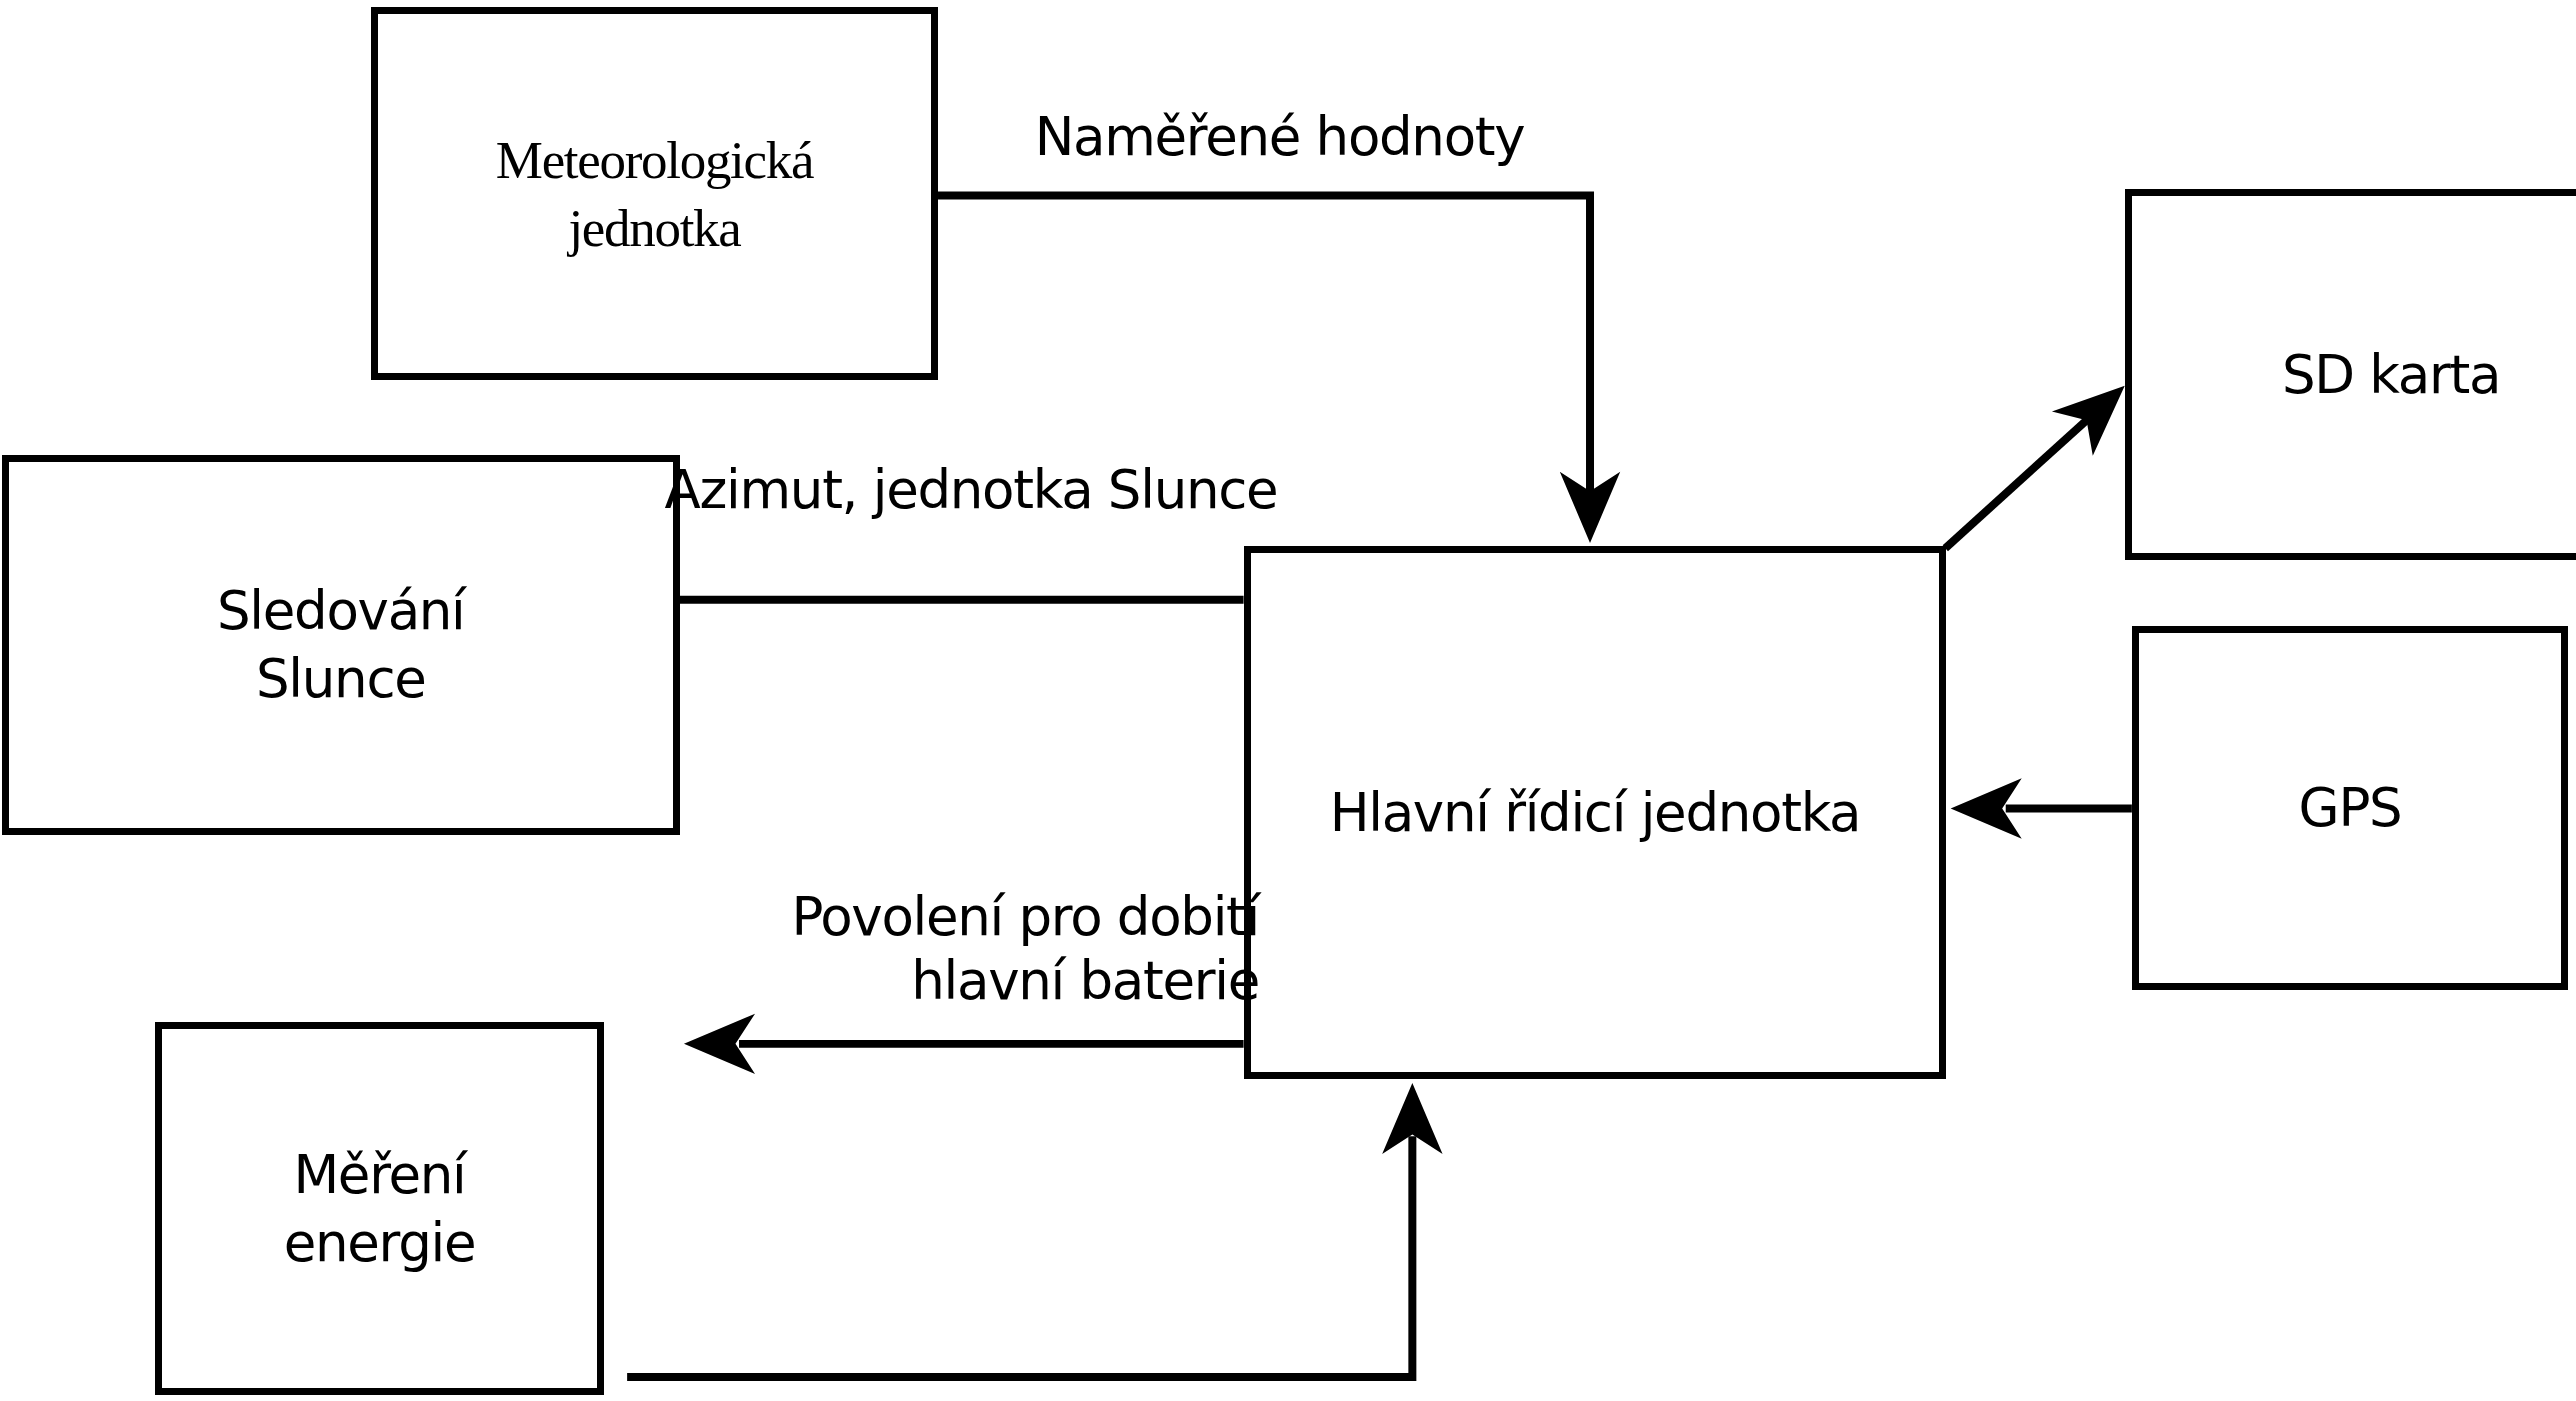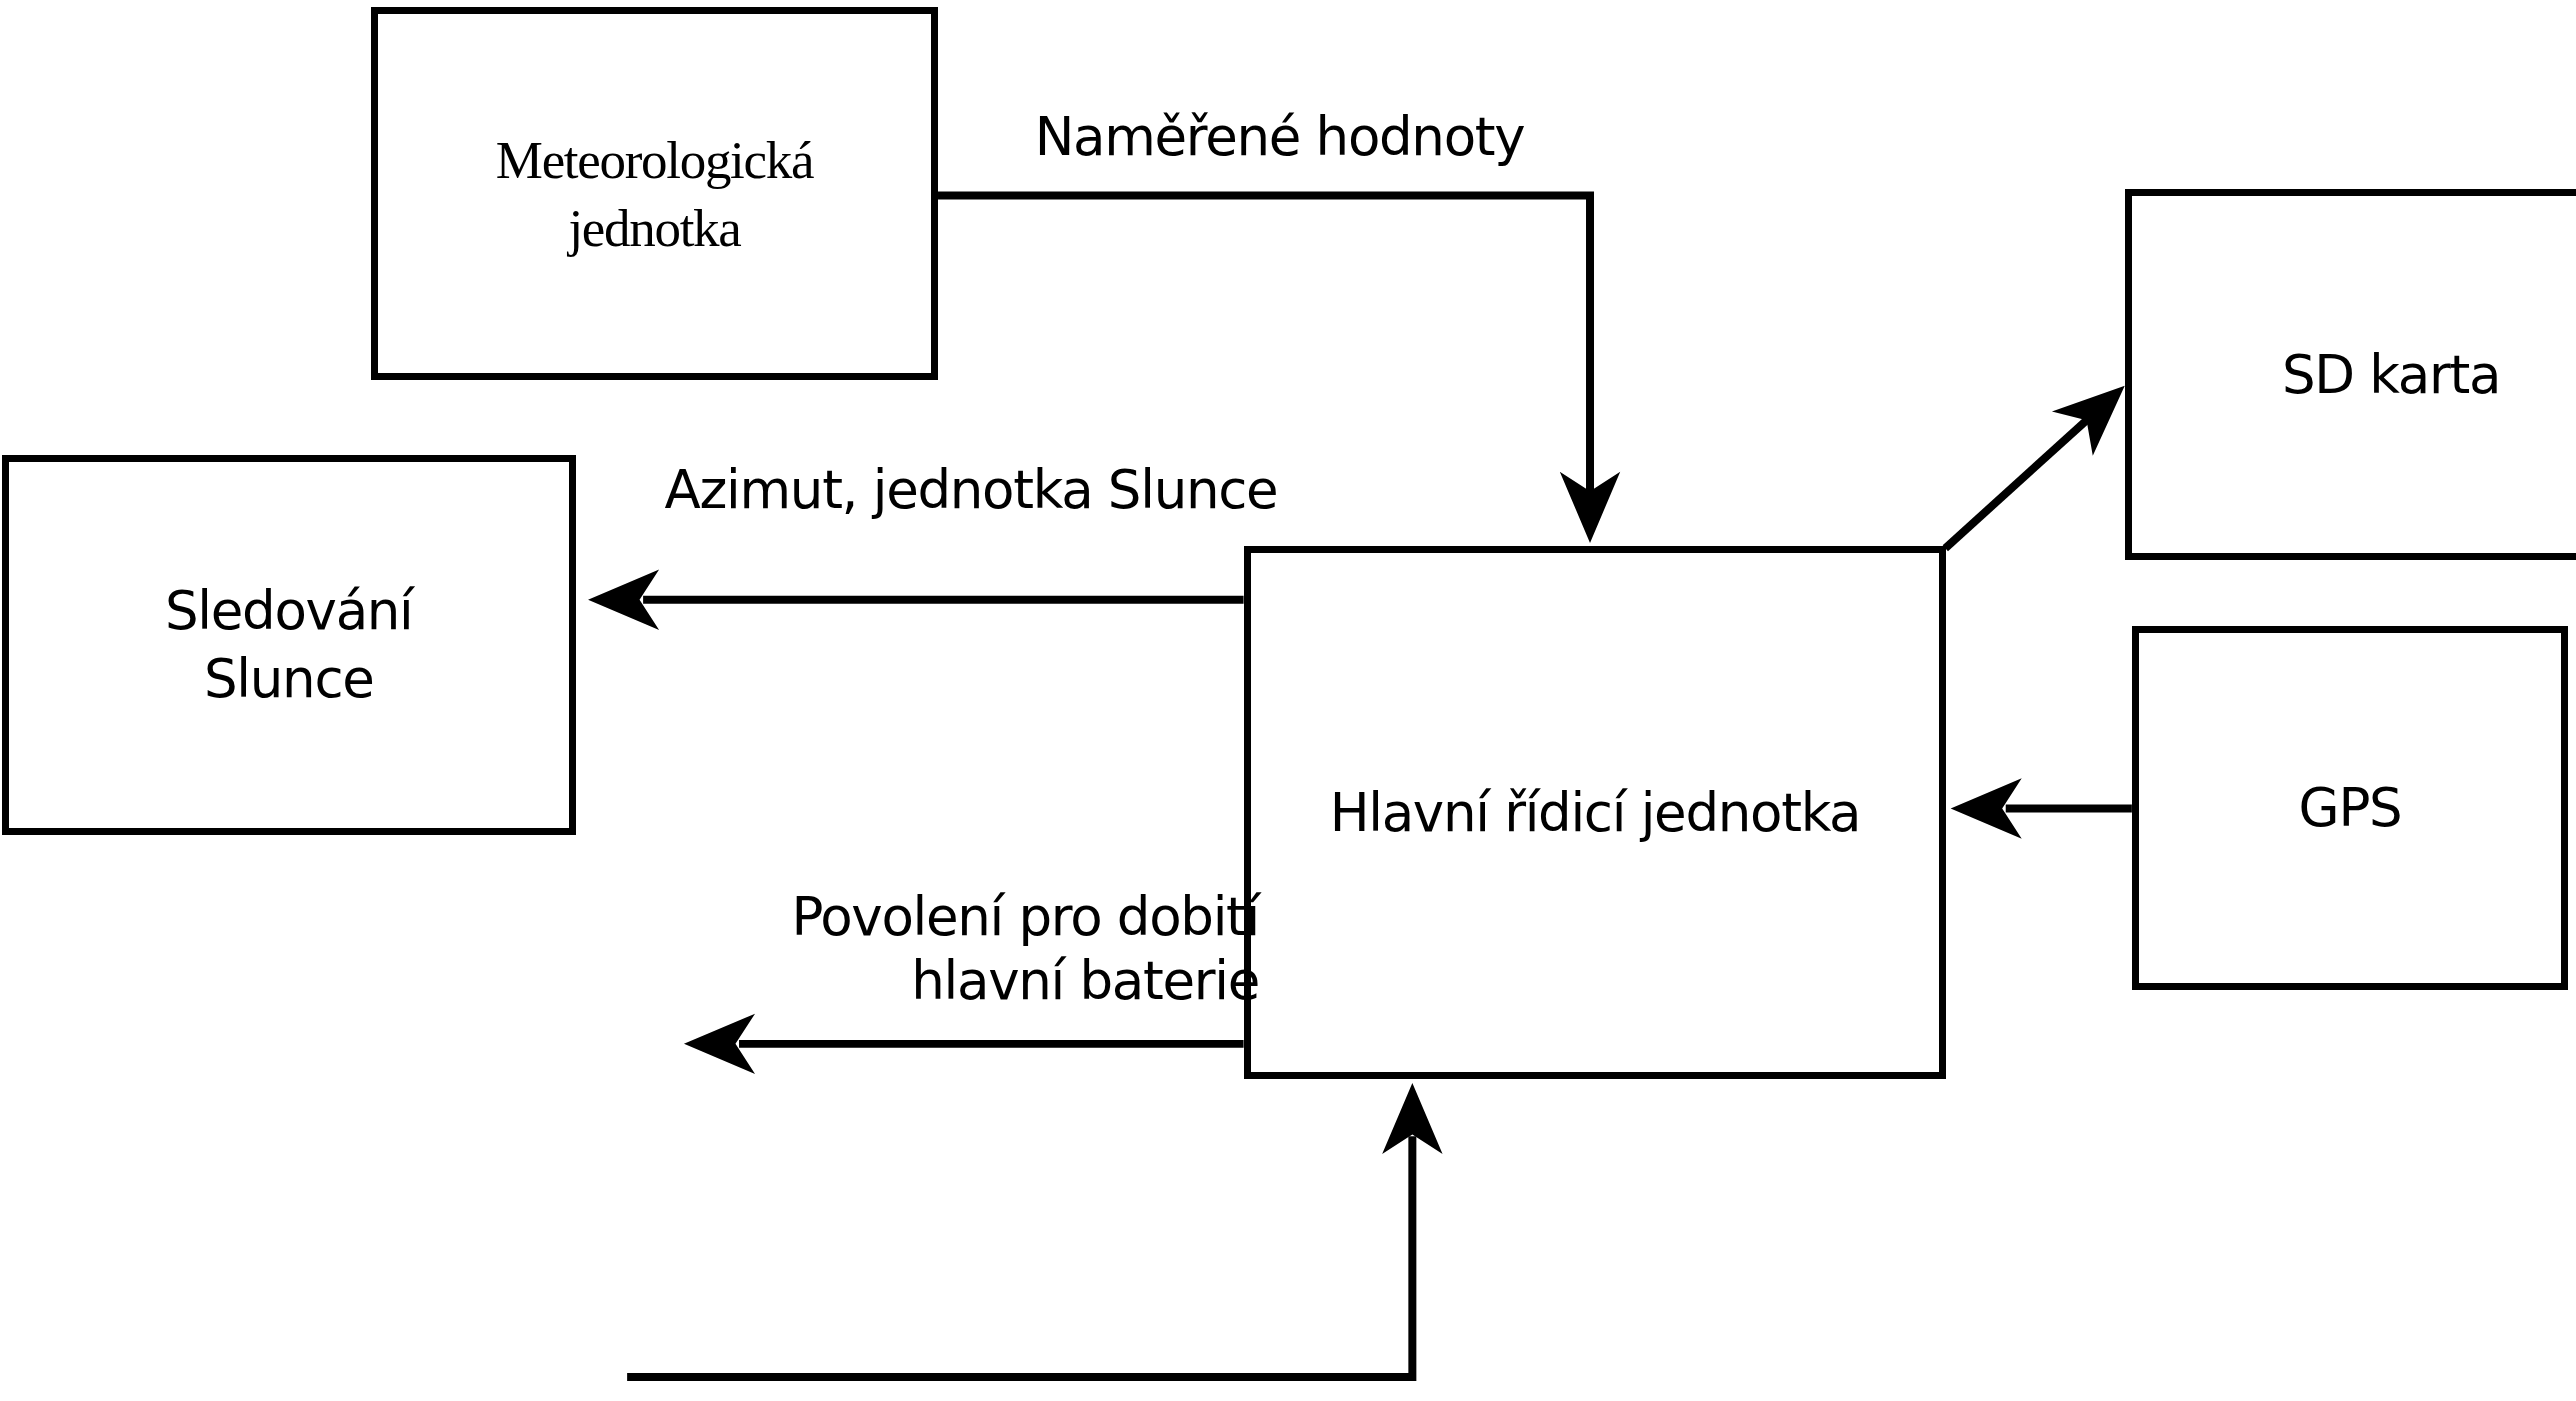--- a/index.html
+++ b/index.html
@@ -52,23 +52,25 @@
 
     <g>
       <polyline class="wire" points="2400,910 2258,910"></polyline>
       <polygon class="head" points="2196,910 2276,876 2254,910 2276,944"></polygon>
     </g>
   </svg>
 
   <div class="node" style="left:371px; top:7px; width:567px; height:373px;font-family:Liberation Serif, serif;">Meteorologická
 jednotka</div>
 
-  <div class="node" style="left:1.8px; top:455px; width:574px; height:380px;">Sledování
+  <div class="node" style="left:1.8px; top:455px; width:678px; height:380px;">Sledování
 Slunce</div>
 
+  <div class="node" style="left:155px; top:1022px; width:449px; height:373px;">Měření
+energie</div>
 
   <div class="node" style="left:1244px; top:546px; width:702px; height:533px;">Hlavní řídicí jednotka</div>
 
   <div class="node" style="left:2125px; top:189px; width:532px; height:371px;">SD karta</div>
 
   <div class="node" style="left:2132px; top:626px; width:436px; height:364px;">GPS</div>
 
   <div class="edge-label center" style="left:1013px; top:105px; width:533px;">Naměřené hodnoty</div>
 
   <div class="edge-label center" style="left:651px; top:458px; width:640px;">Azimut, jednotka Slunce</div>

